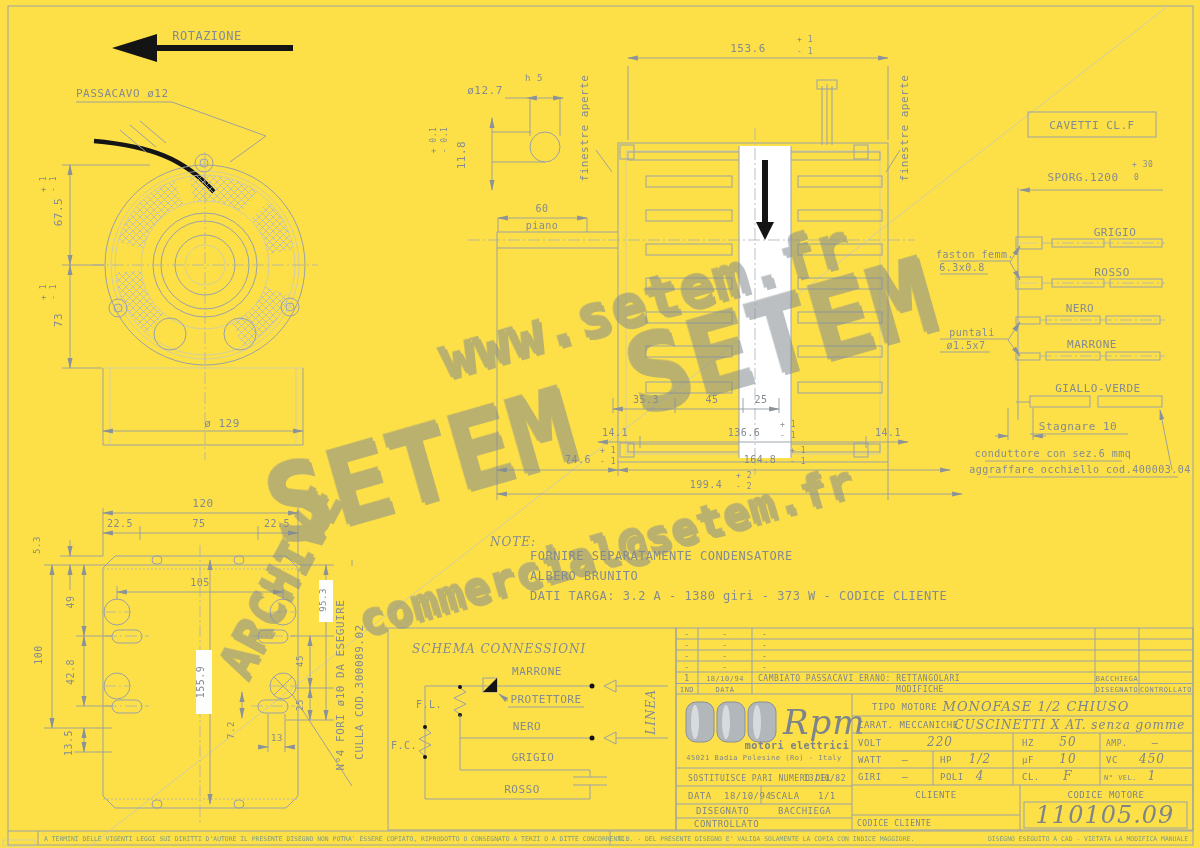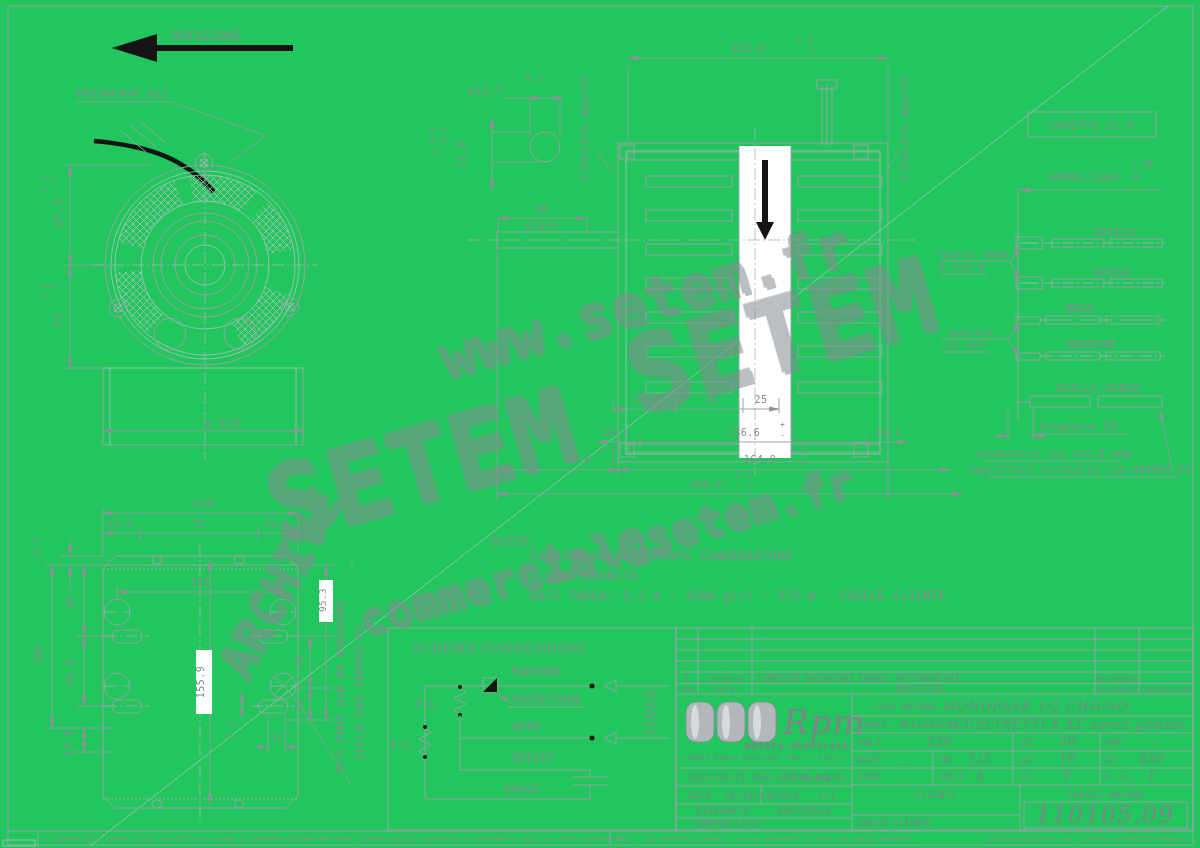--- a/index.html
+++ b/index.html
@@ -1,16 +1,16 @@
 <!DOCTYPE html>
 <html><head>
 <meta charset="utf-8">
 <style>
   html,body{margin:0;padding:0;background:#e8e8e6;}
-  #sheet{position:relative;width:1200px;height:848px;background:#22c55e;overflow:hidden;
+  #sheet{position:relative;width:1200px;height:848px;background:#fde047;overflow:hidden;
          font-family:"DejaVu Sans Mono",monospace;}
   svg{position:absolute;left:0;top:0;}
   svg text{font-family:"DejaVu Sans Mono",monospace;fill:#848b91;letter-spacing:.5px;}
   .l{stroke:#9aa1a7;fill:none;stroke-width:1;}
   .lt{stroke:#c0c5c9;fill:none;stroke-width:.7;}
   .dim{stroke:#949ba1;fill:none;stroke-width:.9;}
   .cl{stroke:#aab0b5;fill:none;stroke-width:.8;stroke-dasharray:12 3 2 3;}
   .dot{stroke:#aab0b5;fill:none;stroke-width:.8;stroke-dasharray:2 2;}
   .blk{fill:#141414;stroke:none;}
   .bl{stroke:#141414;fill:none;}

